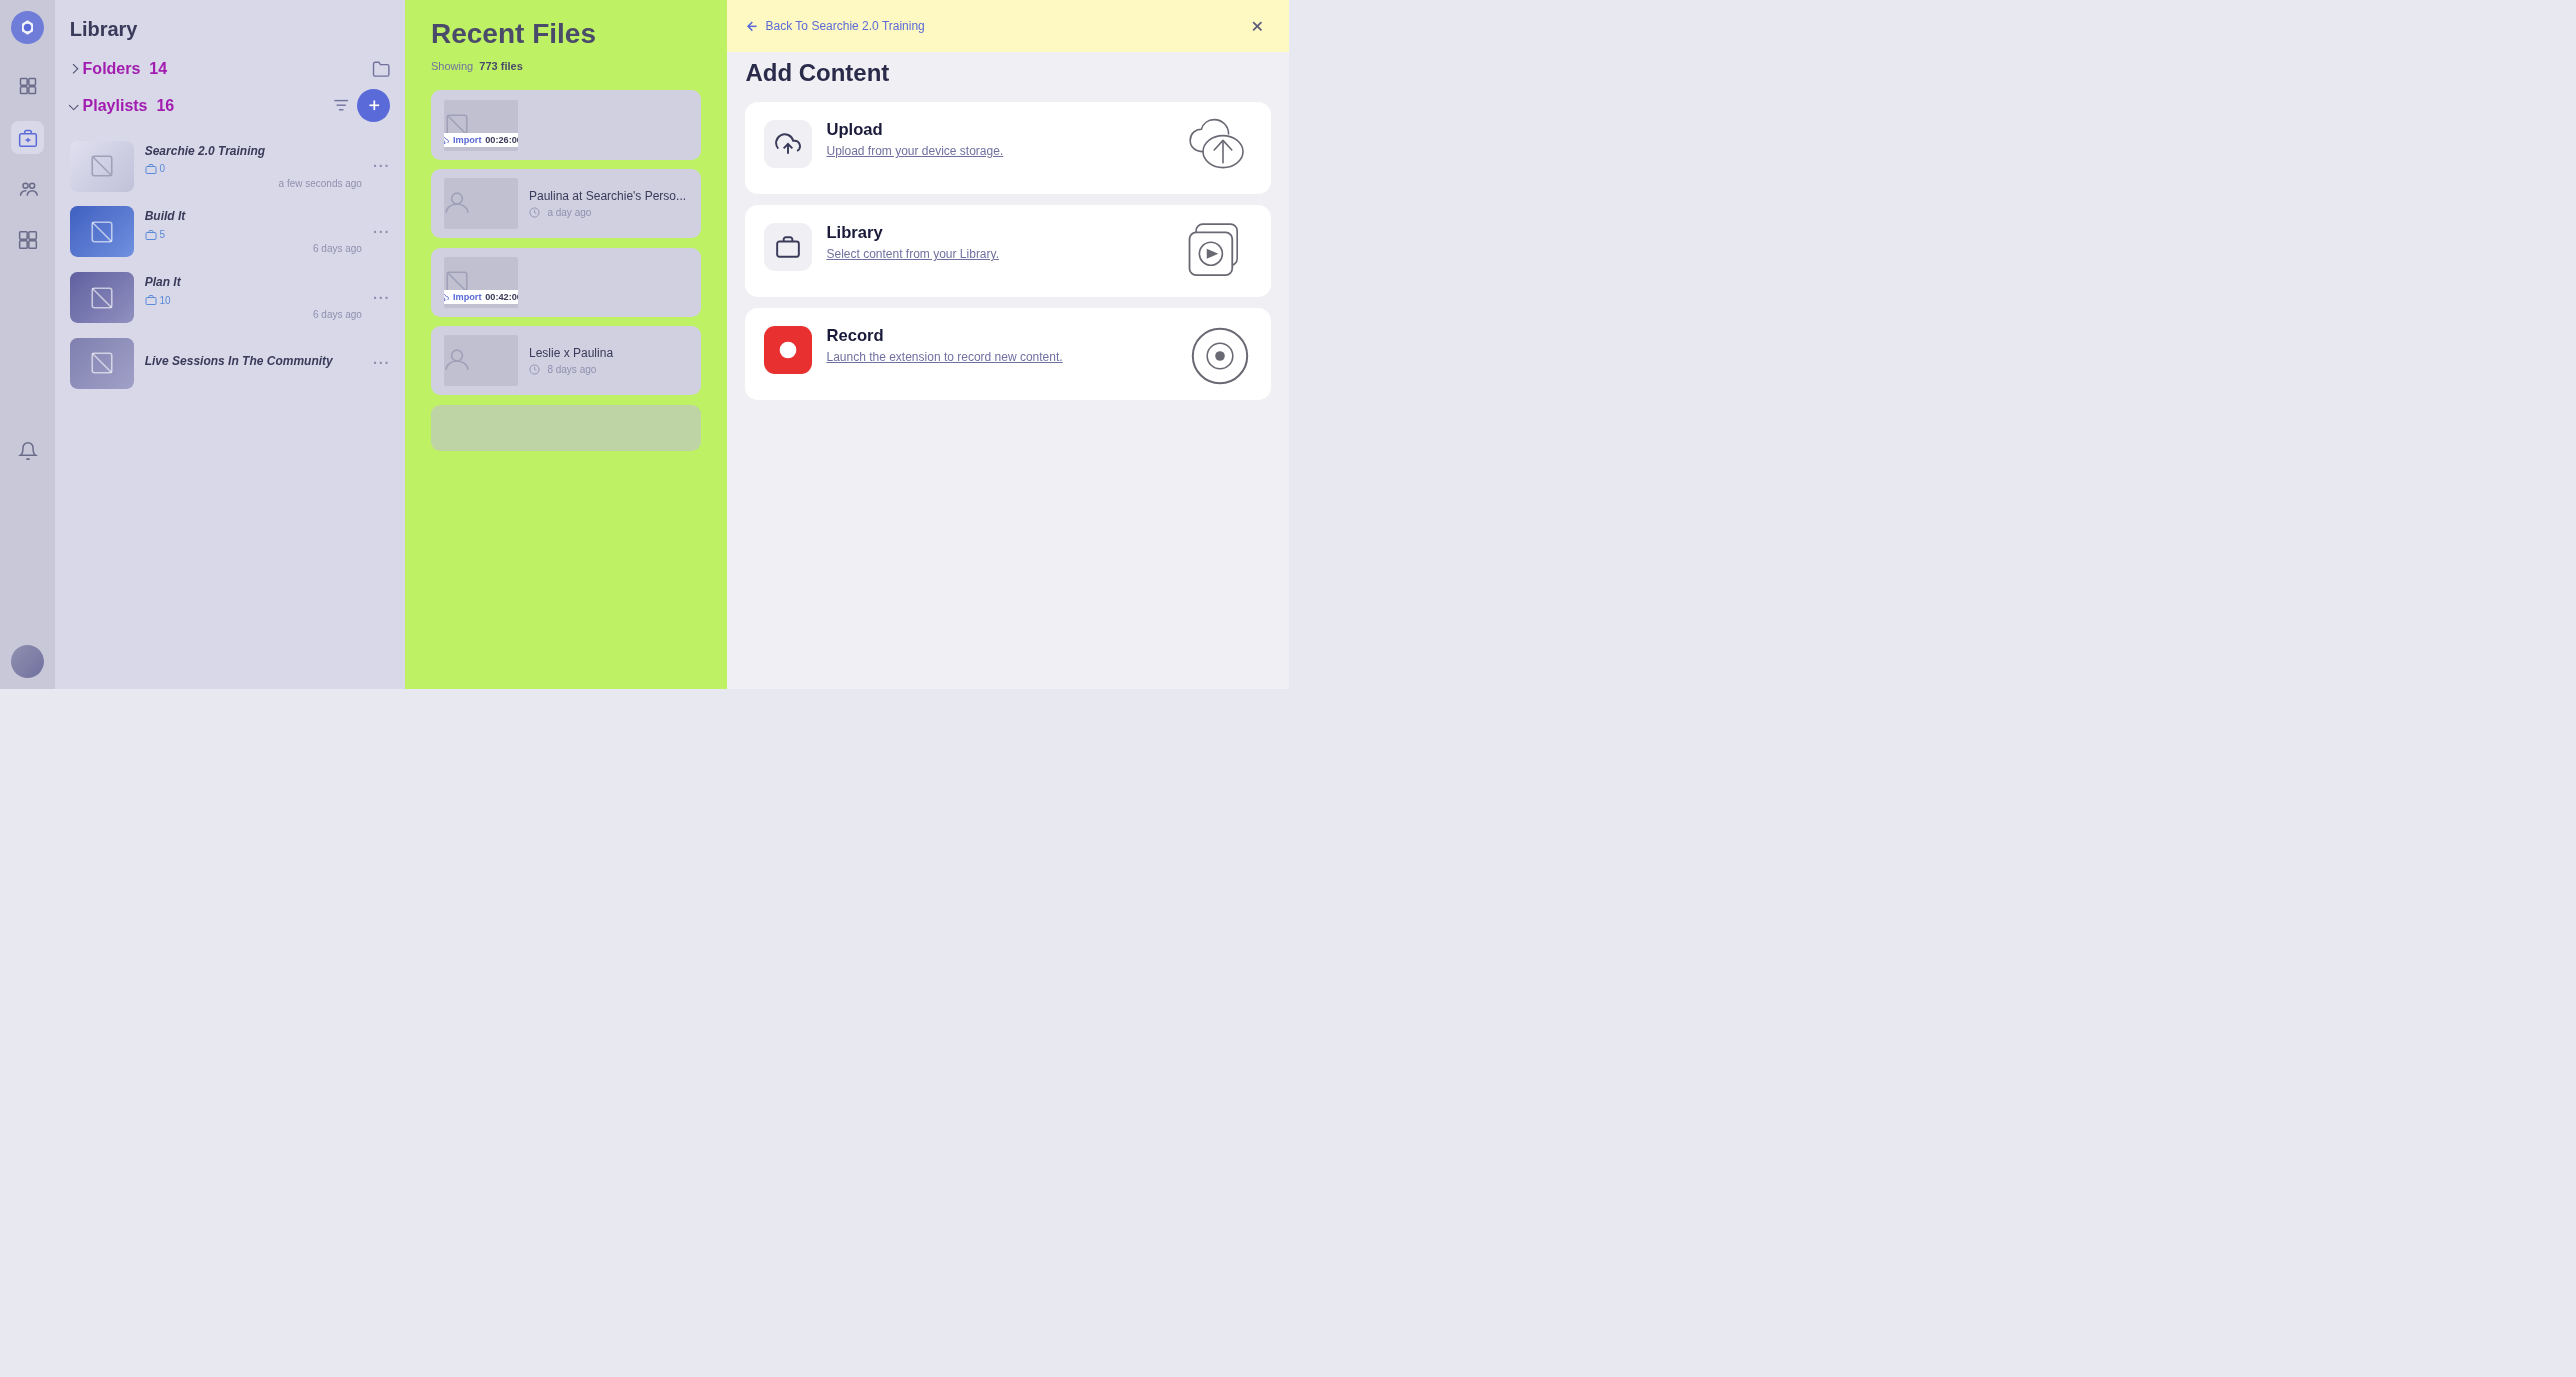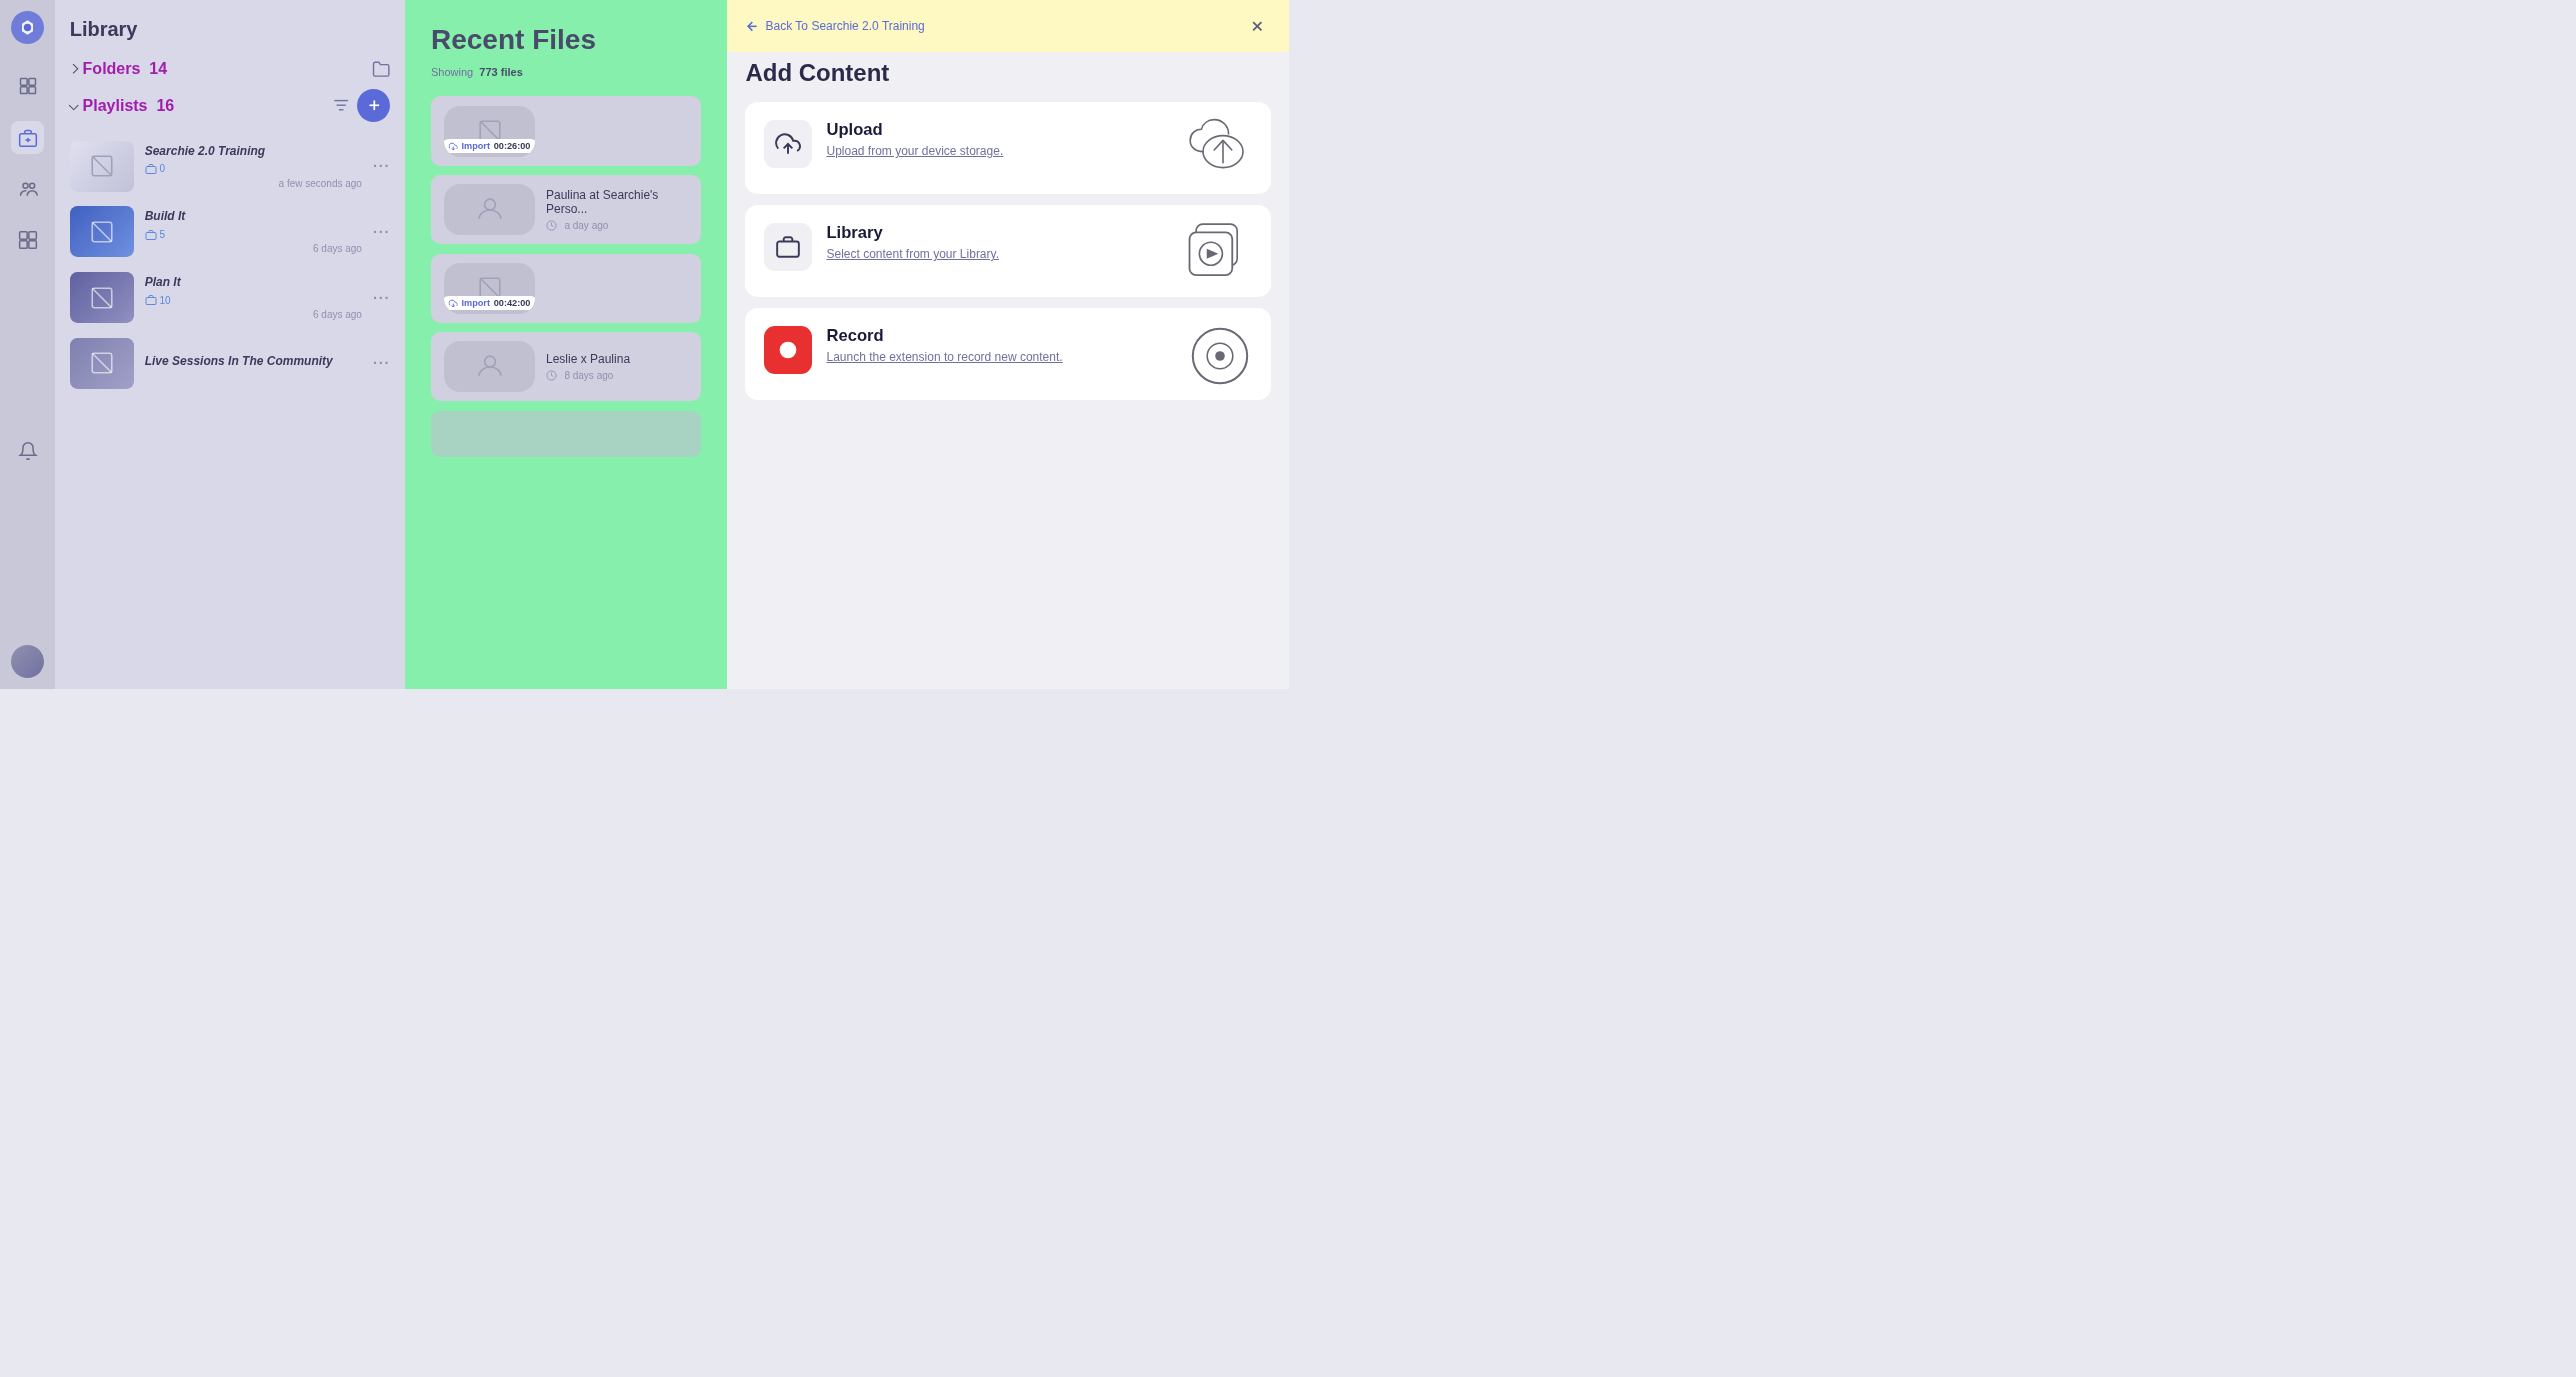--- a/index.html
+++ b/index.html
@@ -168,22 +168,22 @@
       color: #9090b0;
       cursor: pointer;
       font-size: 14.7px;
       font-weight: bold;
       letter-spacing: 0.9px;
     }
 
     
     .main-content {
       flex: 1;
-      background: #86efac;
-      padding: 24px 26px;
+      background: #bef264;
+      padding: 18px 26px;
       overflow-y: auto;
     }
     .main-title {
       font-size: 28px;
       font-weight: 700;
       color: #4a4a6a;
       margin-bottom: 7.4px;
     }
     .showing-text {
       font-size: 11px;
@@ -200,28 +200,27 @@
       overflow: hidden;
     }
     .file-item-inner {
       display: flex;
       align-items: center;
       padding: 9.2px 13px;
       gap: 11px;
       min-height: 64px;
     }
     .file-thumb {
-      width: 91px;
+      width: 74px;
       height: 51px;
       background: #c0c0d0;
-      border-radius: 16px;
+      border-radius: 2px;
       flex-shrink: 0;
       display: flex;
       align-items: center;
-      justify-content: center;
       position: relative;
       overflow: hidden;
     }
     .import-badge {
       position: absolute;
       bottom: 3.7px;
       left: 50%;
       transform: translateX(-50%);
       background: white;
       border-radius: 11px;

